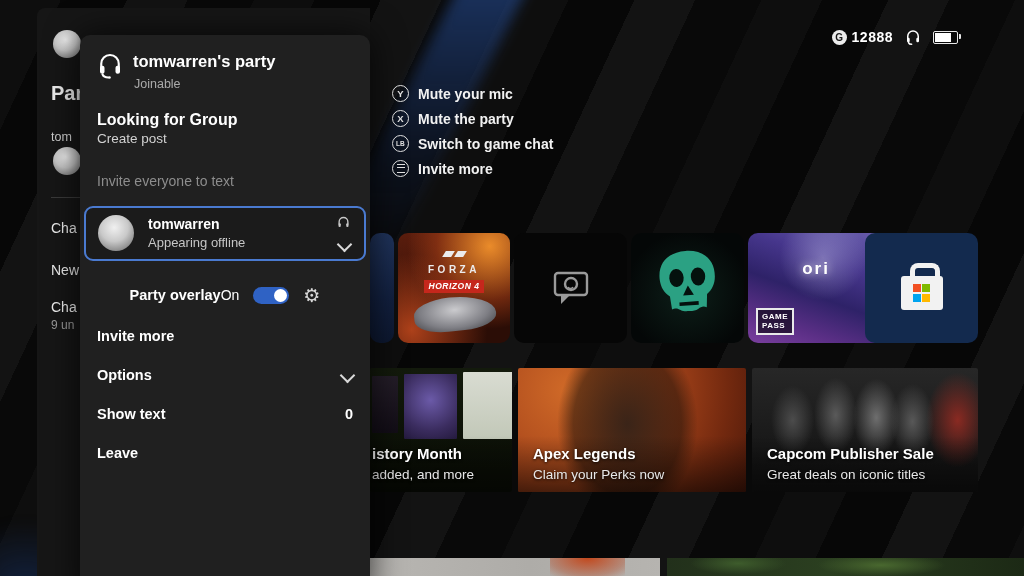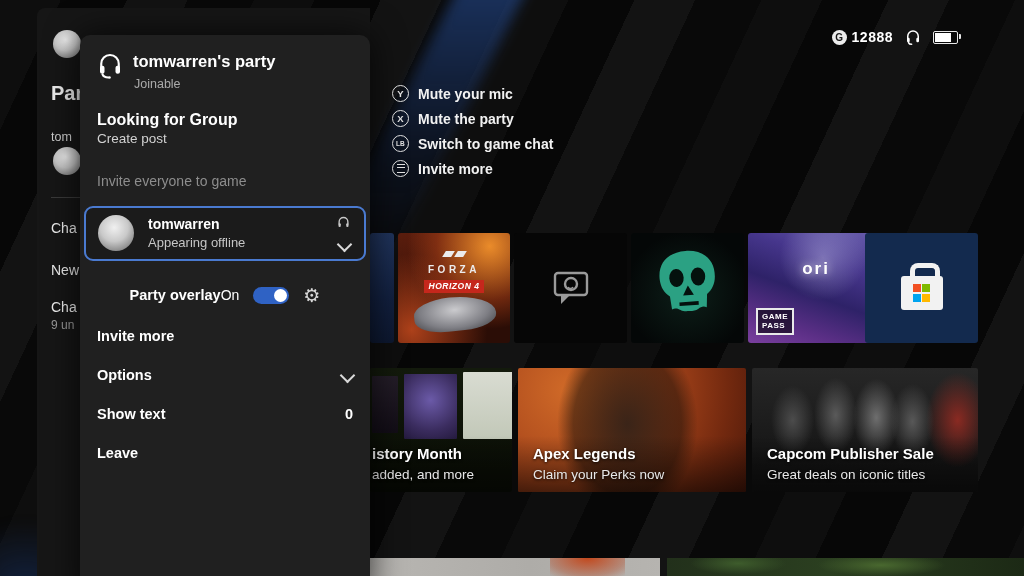--- a/index.html
+++ b/index.html
@@ -65,21 +65,21 @@
   .row-options{top:328px;}
   .row-showtext{top:367px;}
   .row-leave{top:406px;}
   .ov-right{display:flex;align-items:center;gap:14px;}
   .on-lbl{font-size:14px;color:#fff;}
   .toggle{width:36px;height:17px;border-radius:9px;background:#2f62c4;position:relative;}
   .toggle::after{content:"";position:absolute;right:2.5px;top:2px;width:13px;height:13px;border-radius:50%;background:#fff;}
   .gear{font-family:"DejaVu Sans",sans-serif;font-size:19px;color:#d8d8d8;line-height:1;}
   .show-val{font-size:14.5px;color:#fff;font-weight:bold;}
   
-  .tile{position:absolute;top:233px;height:110px;border-radius:3px;overflow:hidden;z-index:1;}
+  .tile{position:absolute;top:233px;height:110px;border-radius:10px;overflow:hidden;z-index:1;}
   .tile-sliver{left:370px;width:24px;background:linear-gradient(180deg,#20345c,#12203f 60%,#0d1830);}
   .tile-forza{left:398px;width:112px;background:
      radial-gradient(circle at 82% 12%,rgba(243,146,44,.95),rgba(165,62,22,.55) 40%,transparent 62%),
      radial-gradient(circle at 12% 88%,rgba(196,74,30,.85),transparent 55%),
      linear-gradient(160deg,#5c1e0e,#2b0d06 70%);}
   .forza-car{position:absolute;left:16px;bottom:12px;width:82px;height:34px;border-radius:45% 55% 40% 40%;
      transform:rotate(-6deg);
      background:radial-gradient(ellipse at 50% 38%,#cbcbce,#7e7e84 60%,#3a3a3e);}
   .forza-logo{position:absolute;top:10px;width:100%;text-align:center;}
   .chevmark{display:inline-block;width:9px;height:6px;background:#ececec;transform:skewX(-32deg);margin:0 1.5px;}
@@ -280,21 +280,21 @@
         <path d="M6 19.5c.7 1.8 2.4 2.5 4.6 2.5"></path>
         <circle cx="11.6" cy="22" r="1" fill="#fff" stroke="none"></circle>
       </svg>
     </span>
     <div class="fly-title">tomwarren's party</div>
     <div class="fly-sub">Joinable</div>
 
     <div class="fly-lfg-t">Looking for Group</div>
     <div class="fly-lfg-s">Create post</div>
 
-    <div class="fly-invall">Invite everyone to game</div>
+    <div class="fly-invall">Invite everyone to text</div>
 
     <div class="member-row">
       <div class="avatar member-avatar"></div>
       <div class="member-name">tomwarren</div>
       <div class="member-status">Appearing offline</div>
       <span class="member-hs">
         <svg viewBox="0 0 24 24" fill="none" stroke="currentColor" stroke-width="2.2" stroke-linecap="round">
           <path d="M5 14v-3a7 7 0 0 1 14 0v3"></path>
           <rect x="4" y="13" width="3.6" height="6" rx="1.6" fill="currentColor" stroke="none"></rect>
           <rect x="16.4" y="13" width="3.6" height="6" rx="1.6" fill="currentColor" stroke="none"></rect>

